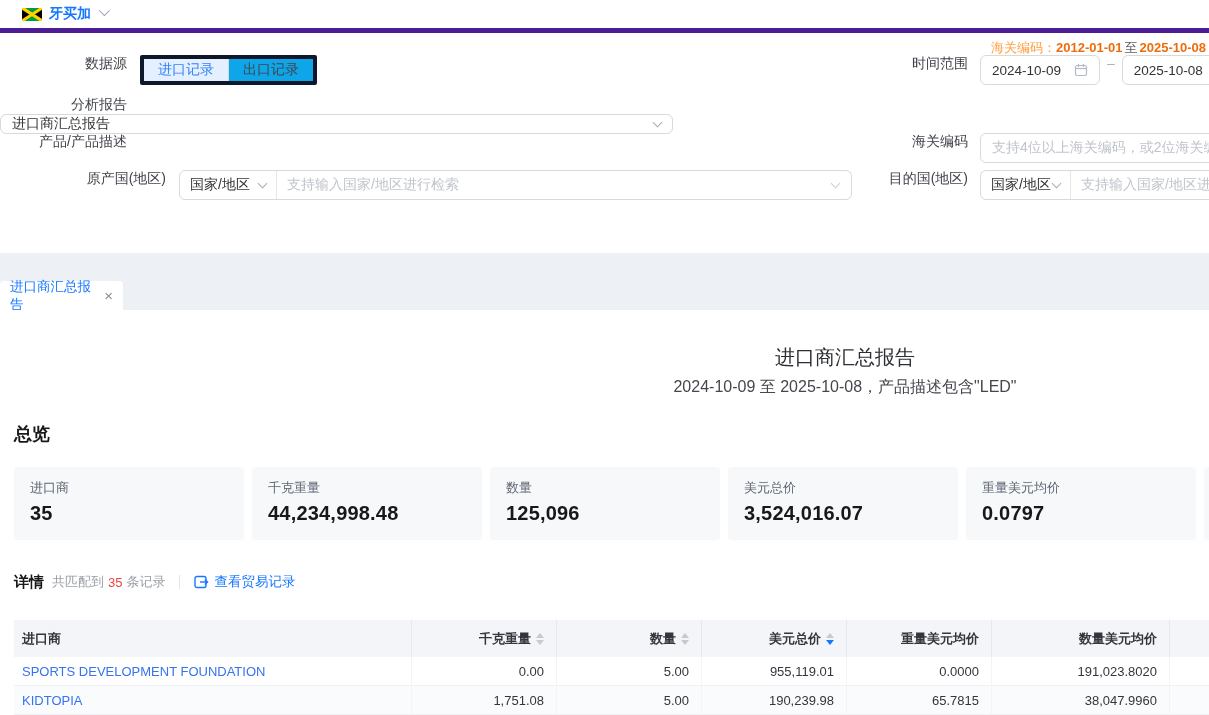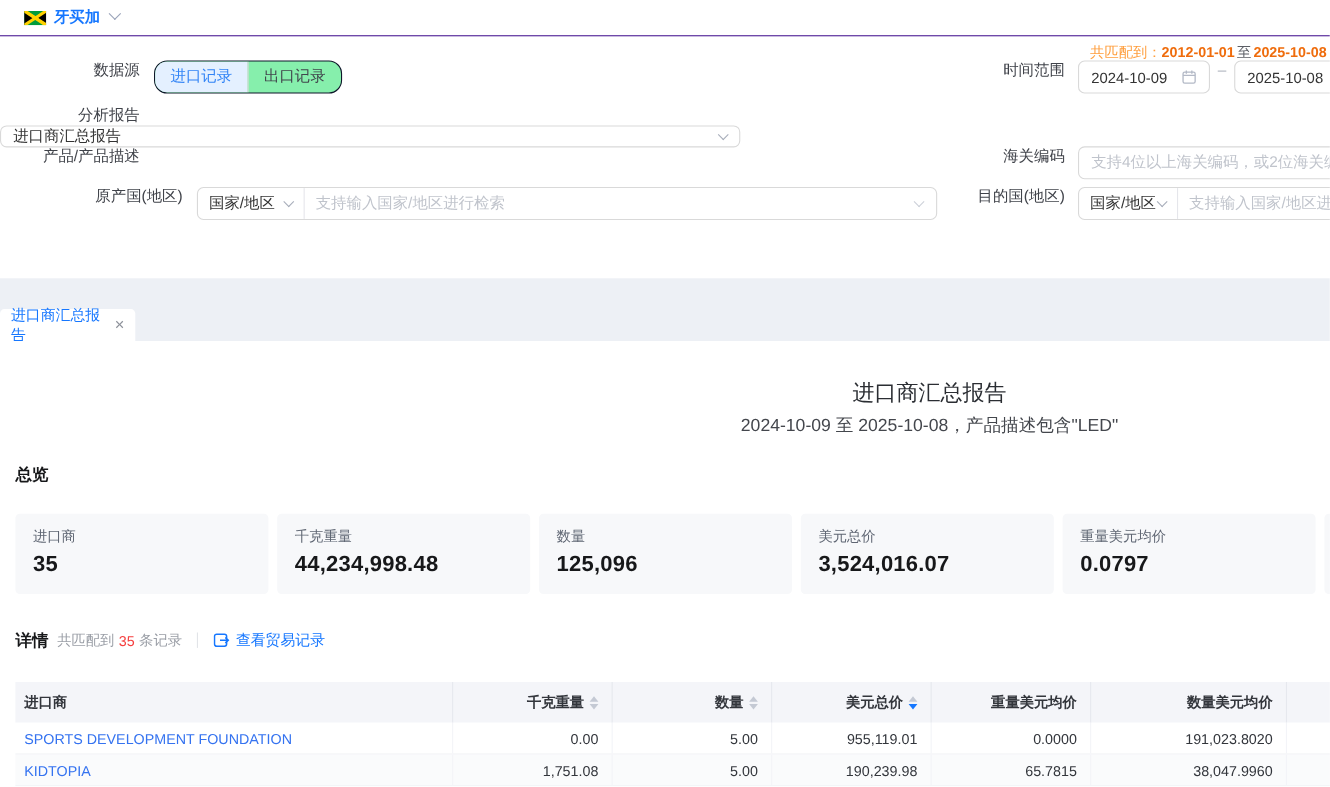--- a/index.html
+++ b/index.html
@@ -8,32 +8,32 @@
     --update_date:#ef6c0c;
     --count_red:#f53f3f;
     --link:#3573f0;
   }
   *{margin:0;padding:0;box-sizing:border-box;}
   html,body{background:#fff;}
   body{font-family:"Liberation Sans","DejaVu Sans",sans-serif;color:#333;}
   .screen{position:relative;width:1209px;height:715px;overflow:hidden;background:#fff;}
 
   
-  .topbar{position:absolute;left:0;top:0;width:1209px;height:33px;background:#fff;border-bottom:1px solid #4c1d95;display:flex;align-items:center;padding-left:22px;}
+  .topbar{position:absolute;left:0;top:0;width:1209px;height:33px;background:#fff;border-bottom:5px solid #4c1d95;display:flex;align-items:center;padding-left:22px;}
   .flag{width:20px;height:13px;display:inline-block;margin-right:7px;}
   .country{color:var(--accent);font-size:14px;font-weight:bold;}
   .chev{display:inline-block;width:8px;height:8px;border-right:1.6px solid #98a2b8;border-bottom:1.6px solid #98a2b8;transform:rotate(45deg) translateY(-2px);margin-left:8px;margin-top:-4px;}
 
   
   .filter-panel{position:absolute;left:0;top:34px;width:1209px;height:219px;background:#fff;}
   .frow{position:absolute;display:flex;align-items:flex-start;height:30px;}
   .flabel{width:127px;text-align:right;font-size:14px;color:#40434a;margin-right:13px;flex:none;}
   .rlabel{width:98px;text-align:right;font-size:14px;color:#40434a;margin-right:12px;flex:none;}
 
-  .seg-group{display:flex;height:30px;border:1px solid #0f172a;border-radius:12px;overflow:hidden;background:#86efac;}
+  .seg-group{display:flex;height:30px;border:4px solid #0f172a;border-radius:2px;overflow:hidden;background:#0ea5e9;}
   .seg{min-width:72px;padding:0 14px;display:flex;align-items:center;justify-content:center;font-size:14px;color:#41454c;cursor:pointer;}
   .seg.selected{background:#e4f0ff;color:#3284f6;}
   .seg + .seg{border-left:1px solid #d9d9d9;}
 
   .select-box{height:30px;border:1px solid #d9d9d9;border-radius:6px;background:#fff;display:flex;align-items:center;padding:0 11px;font-size:14px;color:#333;}
   .select-box .spacer{flex:1;}
   .dd-arrow{width:7px;height:7px;border-right:1.4px solid #a7adba;border-bottom:1.4px solid #a7adba;transform:rotate(45deg);margin-top:-4px;flex:none;}
 
   .combo{height:30px;border:1px solid #d9d9d9;border-radius:6px;background:#fff;display:flex;align-items:center;overflow:hidden;}
   .combo .head{width:97px;flex:none;display:flex;align-items:center;padding:0 10px;border-right:1px solid #e5e6eb;font-size:14px;color:#333;height:100%;}
@@ -68,21 +68,21 @@
   .tab-band{position:absolute;left:0;top:253px;width:1209px;height:57px;background:#edf0f5;}
   .doc-tab{position:absolute;left:0;top:28px;height:29px;width:123px;background:#fff;border-radius:4px 4px 0 0;display:flex;align-items:center;padding:0 10px;cursor:pointer;}
   .doc-tab .tab-label{color:var(--accent);font-size:13.5px;}
   .tab-close{margin-left:10px;color:#8c9099;font-size:15px;line-height:15px;cursor:pointer;}
 
   
   .content{position:absolute;left:0;top:310px;width:1690px;height:405px;background:#fff;}
   .report-title{position:absolute;top:34px;left:0;width:1690px;text-align:center;font-size:20px;color:#2b2e33;}
   .report-subtitle{position:absolute;top:67px;left:0;width:1690px;text-align:center;font-size:16px;color:#44474d;}
 
-  .sec-heading{position:absolute;left:14px;font-size:15px;font-weight:bold;color:#17181a;}
+  .sec-heading{position:absolute;left:14px;font-size:18px;font-weight:bold;color:#17181a;}
   .overview-heading{top:112px;}
 
   .cards{position:absolute;left:14px;top:157px;display:flex;gap:8px;}
   .card{width:230px;height:73px;background:#f7f8fa;border-radius:4px;padding:12px 16px;flex:none;}
   .card-label{font-size:13px;color:#5f6673;}
   .card-value{font-size:20px;font-weight:bold;color:#17181a;margin-top:5px;letter-spacing:0.2px;}
 
   .detail-bar{position:absolute;left:14px;top:262px;display:flex;align-items:center;height:20px;}
   .detail-heading{font-size:15px;font-weight:bold;color:#17181a;margin-right:8px;}
   .match-text{font-size:13px;color:#9a9ea6;}
@@ -122,21 +122,21 @@
       <polygon points="0,0 8,0 60,34 60,39 52,39 0,5" fill="#FED100"></polygon>
       <polygon points="60,0 52,0 0,34 0,39 8,39 60,5" fill="#FED100"></polygon>
     </svg>
     <span class="country">牙买加</span>
     <span class="chev"></span>
   </div>
 
   <div class="filter-panel">
 
     <div class="update-range">
-      <span class="ulabel">共匹配到：</span><span class="udate">2012-01-01</span><span class="uto">至</span><span class="udate">2025-10-08</span>
+      <span class="ulabel">海关编码：</span><span class="udate">2012-01-01</span><span class="uto">至</span><span class="udate">2025-10-08</span>
     </div>
 
     <div class="frow" style="left:0;top:21px;">
       <div class="flabel">数据源</div>
       <div class="seg-group">
         <div class="seg selected">进口记录</div>
         <div class="seg">出口记录</div>
       </div>
     </div>
     <div class="frow" style="left:870px;top:21px;">

